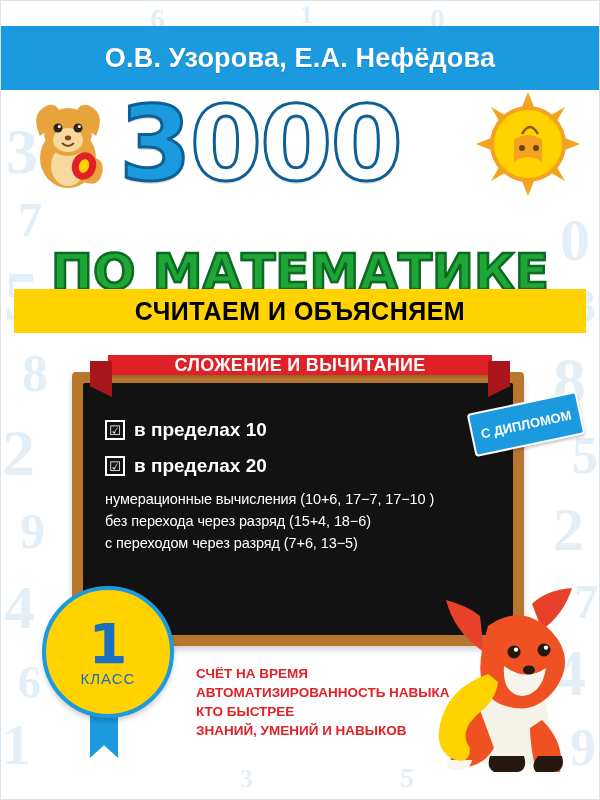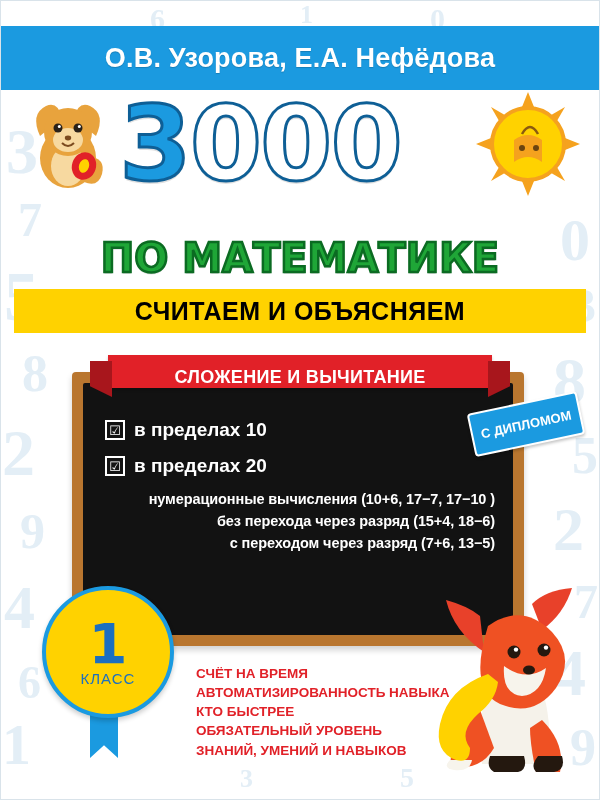--- a/index.html
+++ b/index.html
@@ -82,21 +82,21 @@
     width: 600px;
     text-align: center;
     font-family: "DejaVu Sans", sans-serif;
     font-weight: bold;
     line-height: 1;
     color: #1fa637;
     -webkit-text-stroke: 2.5px #0b6b22;
     text-shadow: 0 2px 0 rgba(0,0,0,0.12);
   }
   .title-line2 { top: 192px; font-size: 50px; letter-spacing: 0px; }
-  .title-line3 { top: 238px; font-size: 40px; letter-spacing: 0px; }
+  .title-line3 { top: 247px; font-size: 50px; letter-spacing: 0px; }
 
   
   .yellow-bar {
     position: absolute;
     left: 14px;
     top: 289px;
     width: 572px;
     height: 44px;
     background: #ffd200;
     display: flex;
@@ -109,24 +109,24 @@
     font-weight: bold;
     letter-spacing: 0.5px;
   }
 
   
   .ribbon {
     position: absolute;
     left: 108px;
     top: 355px;
     width: 384px;
-    height: 33px;
+    height: 20px;
     background: #e12128;
     display: flex;
-    align-items: flex-end;
+    align-items: flex-start;
     justify-content: center;
     z-index: 6;
     box-shadow: 0 2px 3px rgba(0,0,0,0.2);
   }
   .ribbon::before, .ribbon::after {
     content: "";
     position: absolute;
     top: 6px;
     width: 22px;
     height: 36px;
@@ -182,24 +182,23 @@
     line-height: 1;
     color: #ffffff;
     flex: 0 0 auto;
   }
   .board-item-label {
     font-size: 19px;
     font-weight: bold;
   }
   .board-note {
     font-size: 14.5px;
-    font-weight: bold;
+    font-weight: normal;
     margin-bottom: 6px;
     letter-spacing: -0.1px;
-    text-align: right;
   }
   .board-legs {
     position: absolute;
     left: 72px;
     top: 646px;
     width: 452px;
     height: 16px;
     z-index: 3;
   }
   .leg {
@@ -432,21 +431,20 @@
   <div class="medal-ribbon"></div>
   <div class="medal">
     <div class="medal-number">1</div>
     <div class="medal-label">КЛАСС</div>
   </div>
 
   <div class="bottom-list">
     <div>СЧЁТ НА ВРЕМЯ</div>
     <div>АВТОМАТИЗИРОВАННОСТЬ НАВЫКА</div>
     <div>КТО БЫСТРЕЕ</div>
-    <div>ОБЯЗАТЕЛЬНЫЙ УРОВЕНЬ</div>
     <div>ЗНАНИЙ, УМЕНИЙ И НАВЫКОВ</div>
   </div>
 
   <div class="fox">
     <svg viewBox="0 0 182 216" width="182" height="216">
       <path d="M96 106 q-10 60 -6 98 l66 0 q6 -50 -12 -92 z" fill="#f5f2ea"></path>
       <path d="M92 92 q-30 -20 -38 -52 q22 6 34 16 z" fill="#e8412a"></path>
       <path d="M150 70 q22 -16 30 -42 q-26 2 -40 16 z" fill="#e8412a"></path>
       <path d="M96 66 q34 -24 64 6 q24 26 4 56 q-22 30 -56 16 q-32 -14 -12 -78 z" fill="#ef5123"></path>
       <path d="M112 106 q22 16 42 2 q-4 26 -24 28 q-20 -2 -18 -30 z" fill="#f7f4ec"></path>

